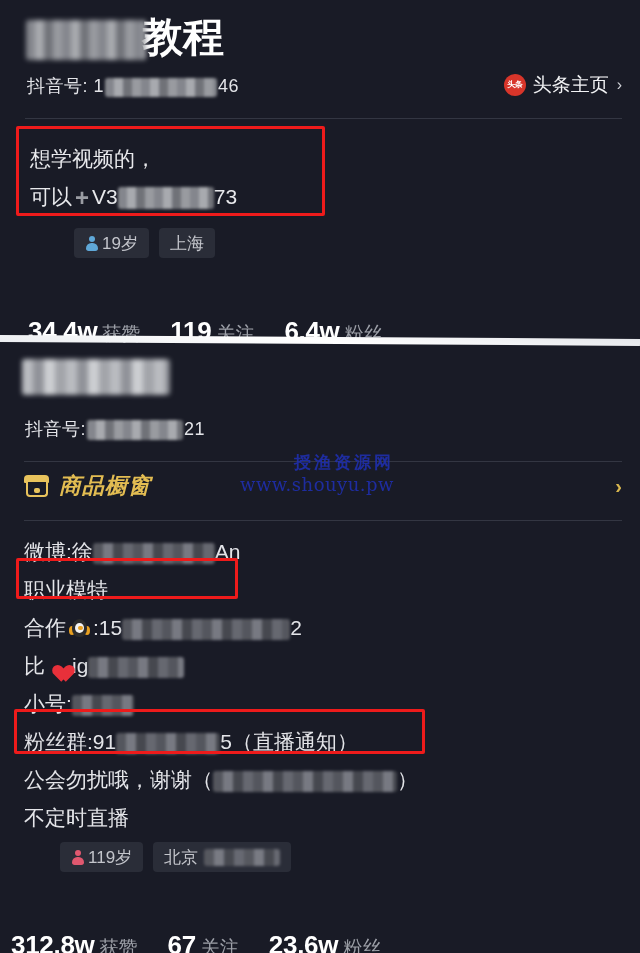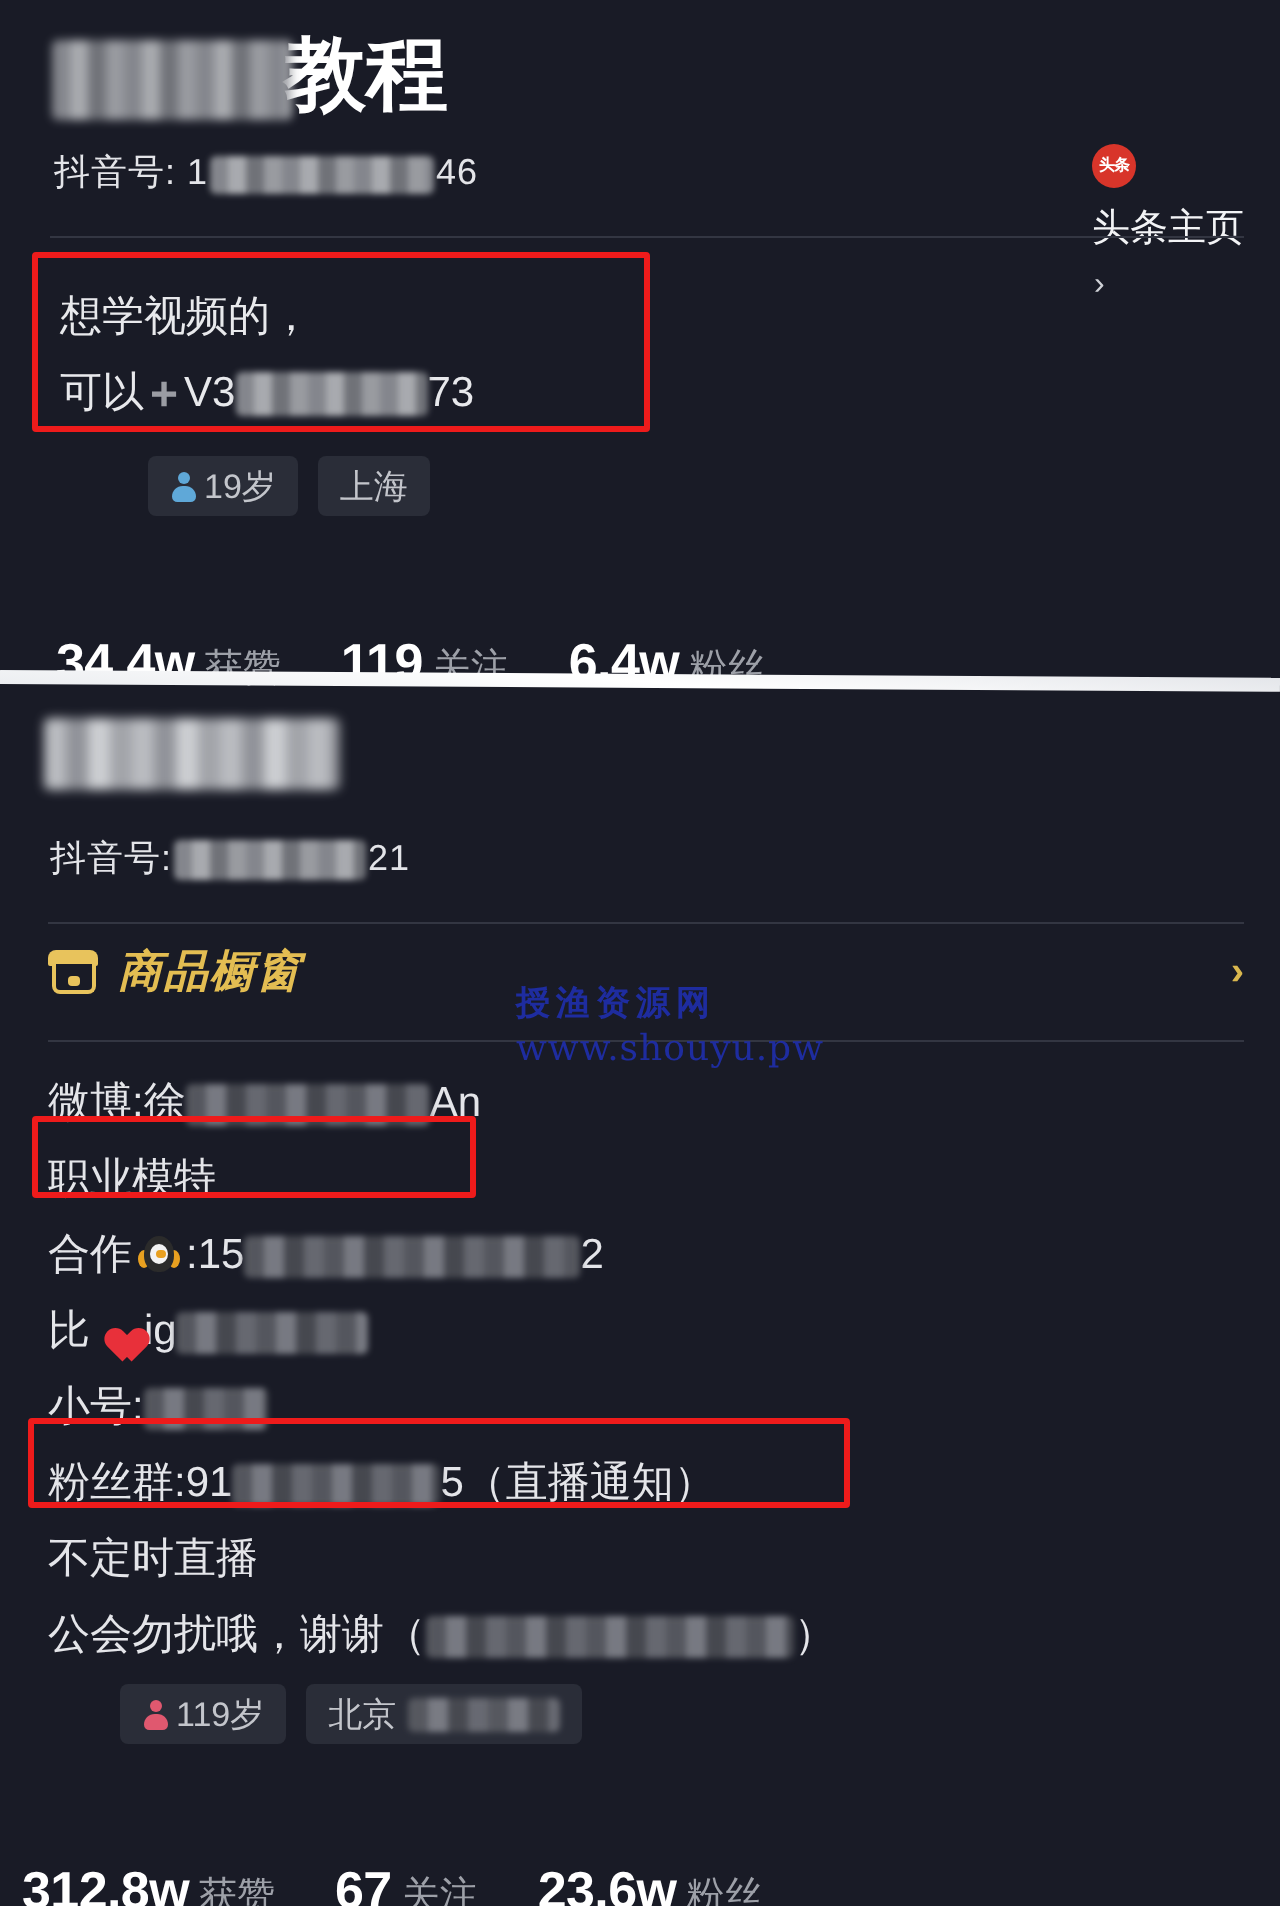--- a/index.html
+++ b/index.html
@@ -80,23 +80,22 @@
     font-size: 18px;
     color: #e3e4e8;
     white-space: nowrap;
     letter-spacing: .5px;
   }
   .p1-id-row .blur { height: 19px; width: 112px; margin: 0 1px; }
 
   .toutiao {
     position: absolute;
     right: 18px; top: 72px;
-    display: flex; gap: 7px;
-    white-space: nowrap;
-    flex-direction: column;
+    display: flex; align-items: center; gap: 7px;
+    white-space: nowrap;
   }
   .toutiao-badge {
     width: 22px; height: 22px; border-radius: 50%;
     background: #d8352a;
     display: flex; align-items: center; justify-content: center;
     font-size: 8px; font-weight: bold; color: #fff;
     line-height: 1;
     letter-spacing: -.5px;
   }
   .toutiao-label { font-size: 19px; color: #f2f3f5; font-weight: 500; }
@@ -257,27 +256,26 @@
     background: #e8a020; border-radius: 50%;
   }
   .qq .wingR {
     position: absolute; right: 0px; top: 8px; width: 6px; height: 9px;
     background: #e8a020; border-radius: 50%;
   }
 
   
   .watermark {
     position: absolute;
-    left: 258px; top: 452px;
-    text-align: left;
+    left: 240px; top: 452px;
+    text-align: right;
     z-index: 30;
     pointer-events: none;
     color: #1f2fb0;
     opacity: .88;
-    margin-top: 40px;
   }
   .watermark .wm-cn {
     font-family: "DejaVu Serif", "Liberation Serif", serif;
     font-size: 17px; font-weight: bold; letter-spacing: 3px;
     line-height: 20px;
   }
   .watermark .wm-url {
     font-family: "DejaVu Serif", "Liberation Serif", serif;
     font-size: 18px; letter-spacing: .5px; line-height: 22px;
     margin-top: 2px;
@@ -385,25 +383,25 @@
       </div>
 
       <div class="line">
         <span>小号:</span><span class="blur dark" style="width:62px;"></span>
       </div>
 
       <div class="line">
         <span>粉丝群:91</span><span class="blur dark" style="width:104px;"></span><span>5</span><span>（直播通知）</span>
       </div>
 
+      <div class="line">
+        <span>公会勿扰哦，谢谢（</span><span class="blur dark" style="width:184px;"></span><span>）</span>
+      </div>
+
       <div class="line">不定时直播</div>
-
-      <div class="line">
-        <span>公会勿扰哦，谢谢（</span><span class="blur dark" style="width:184px;"></span><span>）</span>
-      </div>
     </div>
 
     <div class="tag-row" style="left:12px; top:497px;">
       <div class="tag">
         <span class="person-icon icon-female"></span>
         <span>119岁</span>
       </div>
       <div class="tag">
         <span>北京</span>
         <span class="blur dark" style="width:76px; margin-left:2px;"></span>

